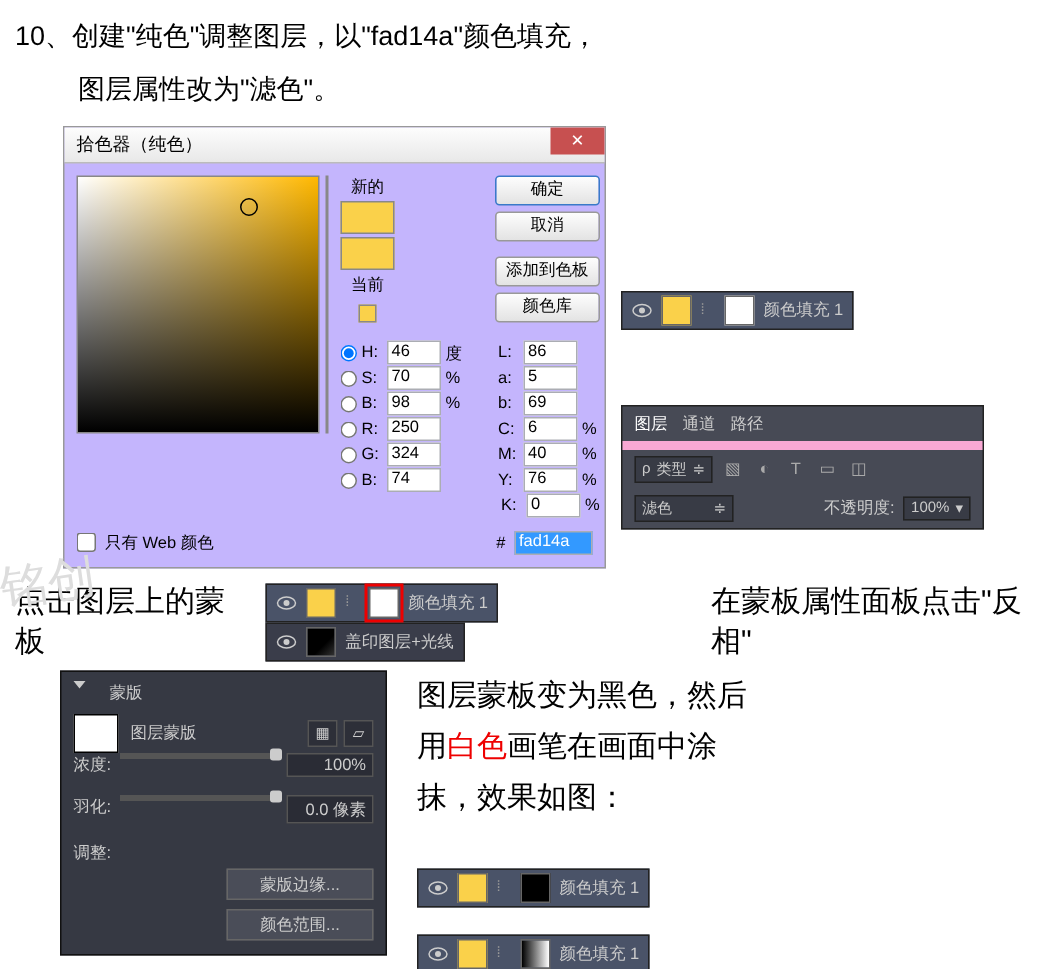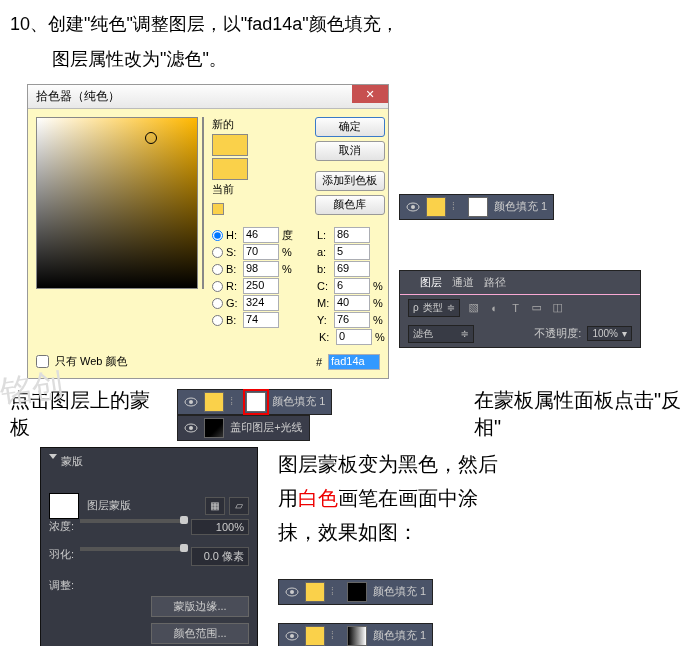--- a/index.html
+++ b/index.html
@@ -1,27 +1,27 @@
 <!DOCTYPE html>
 <html><head>
 <meta charset="utf-8">
 <style>
 body{margin:0;padding:10px;background:#fff;font-family:"Microsoft YaHei",SimSun,sans-serif;font-size:16px;width:694px;color:#000}
 .instruction{font-size:18px;line-height:1.6;margin-bottom:6px}
 .red{color:#e00}
-.color-picker{background:#fef9c3;border:1px solid #999;width:360px;position:relative;margin-left:17px}
+.color-picker{background:#c4b5fd;border:1px solid #999;width:360px;position:relative;margin-left:32px}
 .cp-title{background:linear-gradient(#fdfdfd,#e8e8e8);border-bottom:1px solid #bbb;padding:3px 8px;font-size:12px;display:flex;align-items:center}
 .cp-close{position:absolute;top:0;right:0;width:36px;height:18px;background:#c75050;color:#fff;text-align:center;font-size:11px;line-height:18px}
 .cp-body{display:flex;padding:8px;font-size:11px}
 .cp-spectrum{width:160px;height:170px;background:linear-gradient(rgba(0,0,0,0),#000),linear-gradient(90deg,#fff,#ffb800);position:relative;border:1px solid #888}
 .cp-marker{position:absolute;width:10px;height:10px;border:1px solid #000;border-radius:50%;top:14px;left:108px}
 .cp-hue{width:14px;height:170px;margin-left:4px;background:linear-gradient(red,#ff0,#0f0,#0ff,#00f,#f0f,red);border:1px solid #888}
 .cp-right{margin-left:8px;flex:1}
 .cp-swatch-row{display:flex;gap:6px;align-items:flex-start}
-.cp-swatch-col{display:flex;flex-direction:column;gap:2px}
+.cp-swatch-col{display:flex;flex-direction:column;align-items:center;gap:2px}
 .cp-sw{width:34px;height:20px;border:1px solid #888}
 .cp-new{background:#fad14a}
 .cp-cur{background:#fad14a}
 .cp-btn{width:68px;height:18px;background:linear-gradient(#fdfdfd,#e3e3e3);border:1px solid #999;border-radius:3px;font-size:11px;text-align:center;line-height:16px;margin-bottom:4px}
 .cp-btn.default{border:1px solid #3a7ac8}
 .cp-tiny{width:10px;height:10px;border:1px solid #888;display:inline-block;margin-top:4px}
 .cp-fields{margin-top:8px}
 .cp-row{display:flex;align-items:center;gap:3px;height:17px}
 .cp-row input[type=radio]{margin:0;width:11px;height:11px}
 .cp-row .lbl{width:14px}
@@ -35,27 +35,27 @@
 .layer-row.sel{background:#4a5368}
 .eye{width:14px;height:14px;display:inline-flex;align-items:center;justify-content:center}
 .thumb{width:18px;height:18px;border:1px solid #666;display:inline-block}
 .thumb.yellow{background:#fad14a}
 .thumb.white{background:#fff}
 .thumb.black{background:#000}
 .thumb.dark{background:linear-gradient(135deg,#000 60%,#333)}
 .thumb.grad{background:linear-gradient(90deg,#000,#fff)}
 .link-ic{width:10px;color:#999;font-size:10px}
 .layers-panel{background:#474a55;width:240px;font-size:11px;color:#ccc;border:1px solid #222}
-.lp-tabs{display:flex;gap:10px;padding:4px 20px;border-bottom:1px solid #f9a8d4;font-size:11px}
+.lp-tabs{display:flex;gap:10px;padding:4px 8px;border-bottom:6px solid #f9a8d4;font-size:11px}
 .lp-tab.active{color:#fff}
 .lp-row{display:flex;align-items:center;padding:4px 8px;gap:6px}
 .lp-sel{background:#383b45;border:1px solid #222;padding:1px 4px;display:inline-flex;align-items:center;gap:4px;font-size:10px}
 .lp-ic{width:15px;height:15px;display:inline-flex;align-items:center;justify-content:center;font-size:11px;color:#aaa}
 .mask-panel{background:#363943;width:200px;font-size:11px;color:#ccc;border:1px solid #111;padding:6px 8px}
-.mp-title{display:flex;align-items:flex-start;gap:4px;margin-bottom:24px}
+.mp-title{display:flex;align-items:flex-start;gap:16px;margin-bottom:7px}
 .mp-arrow{width:0;height:0;border-left:4px solid transparent;border-right:4px solid transparent;border-top:5px solid #ccc}
 .mp-thumb-row{display:flex;align-items:center;gap:8px;}
 .mp-thumb{width:28px;height:24px;background:#fff;border:1px solid #000}
 .mp-icons{margin-left:auto;display:flex;gap:4px}
 .mp-btn-ic{width:18px;height:16px;background:#2d2f38;border:1px solid #555;display:flex;align-items:center;justify-content:center;font-size:10px}
 .mp-field{display:flex;align-items:flex-start;margin-bottom:12px}
 .mp-slider{flex:1;height:4px;background:#555;margin:0 6px;position:relative}
 .mp-slider::after{content:"";position:absolute;right:-3px;top:-3px;width:8px;height:8px;background:#ccc;border-radius:2px}
 .mp-val{background:#2a2c35;border:1px solid #555;padding:1px 4px;min-width:48px;text-align:right}
 .mp-btn{background:#4a4d58;border:1px solid #666;padding:2px 10px;margin:3px 0 3px auto;text-align:center;width:76px;font-size:11px}

